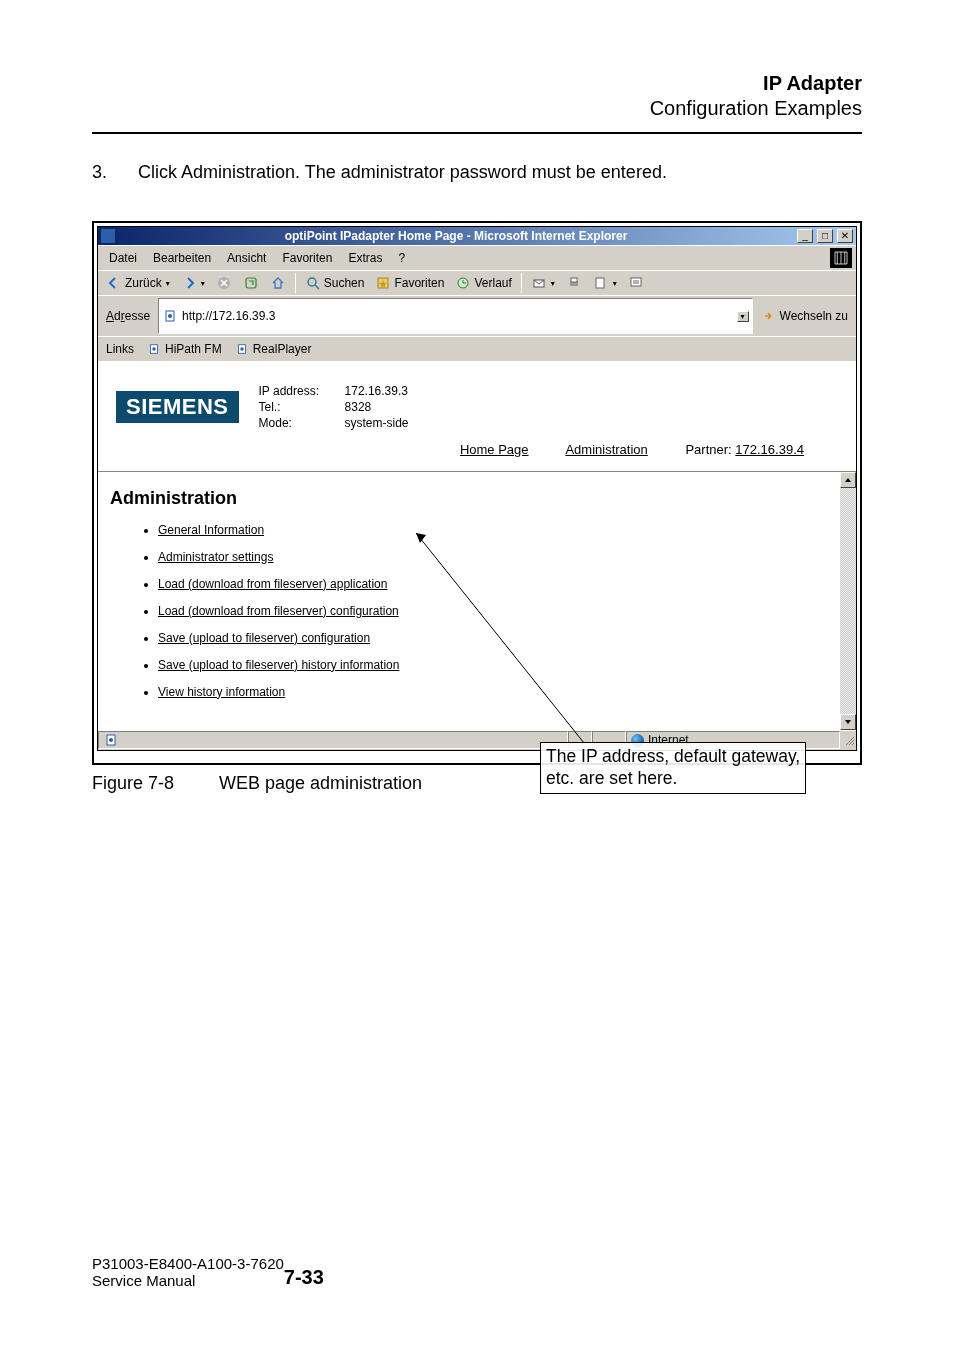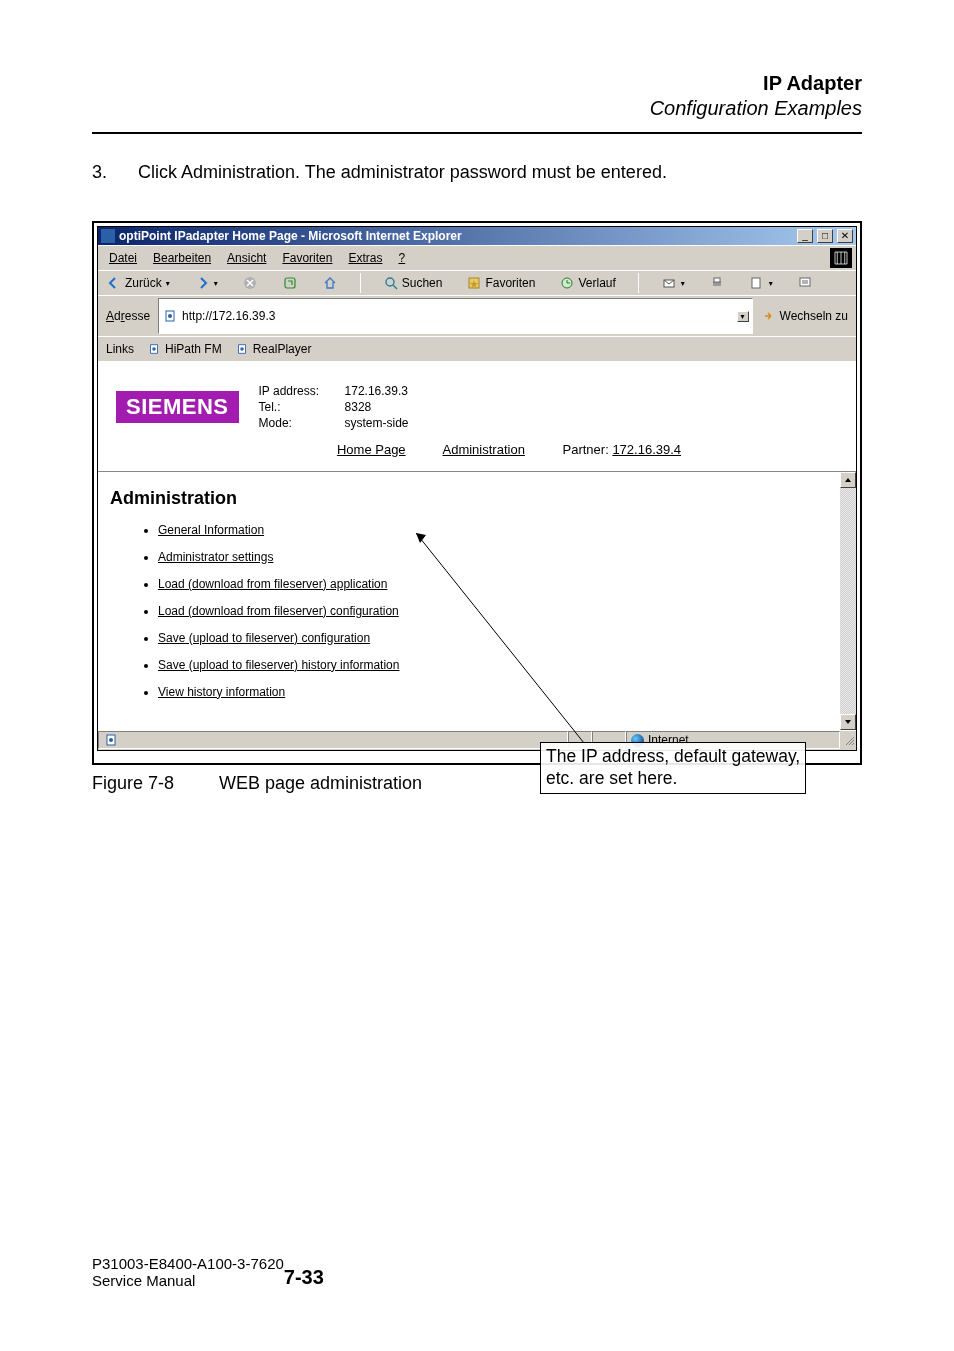--- a/index.html
+++ b/index.html
@@ -6,60 +6,60 @@
     body {
       width: 954px;
       height: 1351px;
       font-family: Arial, Helvetica, sans-serif;
       background: #fff;
       color: #000;
       position: relative;
     }
     .page-header { text-align: right; padding: 72px 92px 0 0; }
     .page-header .title { font-size: 20px; font-weight: bold; }
-    .page-header .subtitle { font-size: 20px; font-style: italic; margin-top: 2px; }
+    .page-header .subtitle { font-size: 20px; margin-top: 2px; }
     .hr-top { border: none; border-top: 2px solid #000; margin: 12px 92px 0 92px; }
     .step { margin: 28px 92px 0 92px; font-size: 18px; display: flex; }
     .step .num { width: 46px; }
     .fig-container { margin: 38px 92px 0 92px; border: 2px solid #000; padding: 3px 3px 12px 3px; position: relative; }
 
     .browser { border: 1px solid #000; font-family: "Tahoma", "MS Sans Serif", Arial, sans-serif; font-size: 12px; background: #bcbcbc; }
 
     .titlebar { background: linear-gradient(to right, #0a246a, #a6caf0); color: #fff; display: flex; align-items: center; padding: 2px 3px; gap: 4px; }
     .titlebar .ticon { width: 14px; height: 14px; background: #2b5fa8; display: inline-block; }
-    .titlebar-text { flex: 1; font-weight: bold; font-size: 12px; }
+    .titlebar-text { flex: 1; font-weight: bold; font-size: 12px; text-align: center; }
     .win-btn { width: 16px; height: 14px; background: #d4d0c8; border: 1px solid #fff; border-right-color: #404040; border-bottom-color: #404040; display: flex; align-items: center; justify-content: center; font-size: 10px; font-family: Arial; color: #000; line-height: 1; }
 
     .menubar { background: #d4d0c8; display: flex; align-items: center; padding: 2px 4px; gap: 2px; border-top: 1px solid #fff; }
     .menubar .spacer { flex: 1; }
     .menubar .ie-logo { width: 22px; height: 20px; background: #000; display: flex; align-items: center; justify-content: center; }
     .menubar .ie-logo svg { width: 20px; height: 18px; }
     .mitem { padding: 2px 7px; }
-    .mitem .ul { text-decoration: underline; }
-
-    .toolbar { background: #d4d0c8; display: flex; align-items: center; padding: 2px 4px; gap: 16px; border-top: 1px solid #fff; }
+    .mitem .ul { }
+
+    .toolbar { background: #d4d0c8; display: flex; align-items: center; padding: 2px 4px; gap: 3px; border-top: 1px solid #fff; }
     .tbtn { display: flex; align-items: center; gap: 3px; padding: 2px 4px; }
     .caret { font-size: 8px; color: #000; margin-left: 1px; }
     .tsep { width: 1px; height: 20px; background: #808080; border-right: 1px solid #fff; margin: 0 2px; }
     .ticon-sm { width: 16px; height: 16px; display: inline-flex; align-items: center; justify-content: center; }
 
     .addrbar { background: #d4d0c8; display: flex; align-items: center; padding: 2px 4px; gap: 4px; border-top: 1px solid #fff; }
     .addrbar .lbl { padding: 0 4px; }
     .addrinput { flex: 1; background: #fff; border: 1px solid #808080; border-right-color: #fff; border-bottom-color: #fff; padding: 17px 3px; display: flex; align-items: center; gap: 4px; height: 20px; }
     .addrinput .dd { font-size: 8px; padding: 0 3px; background: #d4d0c8; border: 1px solid #fff; border-right-color: #404040; border-bottom-color: #404040; margin-left: auto; }
 
     .content { background: #fff; position: relative; }
     .chdr { display: flex; align-items: center; padding: 22px 18px 4px 18px; gap: 20px; }
-    .siemens { background: #a21caf; color: #fff; font-family: Arial; font-weight: bold; font-size: 22px; padding: 3px 10px; letter-spacing: 0.5px; }
+    .siemens { background: #0c4a6e; color: #fff; font-family: Arial; font-weight: bold; font-size: 22px; padding: 3px 10px; letter-spacing: 0.5px; }
     .prodtitle { font-family: Georgia, 'Times New Roman', serif; font-size: 30px; font-weight: 500; flex: 1; }
     .infocol { font-size: 12px; line-height: 1.35; }
     .infocol .row { display: flex; }
     .infocol .lab { width: 86px; }
 
-    .navrow { text-align: center; padding: 6px 18px 14px 0; font-size: 13px; margin-left: 116px; }
+    .navrow { text-align: right; padding: 6px 18px 14px 0; font-size: 13px; margin-left: 116px; }
     .navrow a { color: #000; text-decoration: underline; }
     .navrow .item { margin-right: 34px; }
     .navrow .plain { text-decoration: none; }
 
     .pane { border-top: 1px solid #888; position: relative; padding: 0; display: flex; }
     .pbody { flex: 1; padding: 16px 12px 18px 12px; }
     .pbody h3 { font-size: 18px; font-weight: bold; margin-bottom: 14px; }
     .pbody ul { list-style: disc; margin-left: 48px; }
     .pbody ul li { margin: 13px 0; }
     .pbody a { color: #000; text-decoration: underline; }

